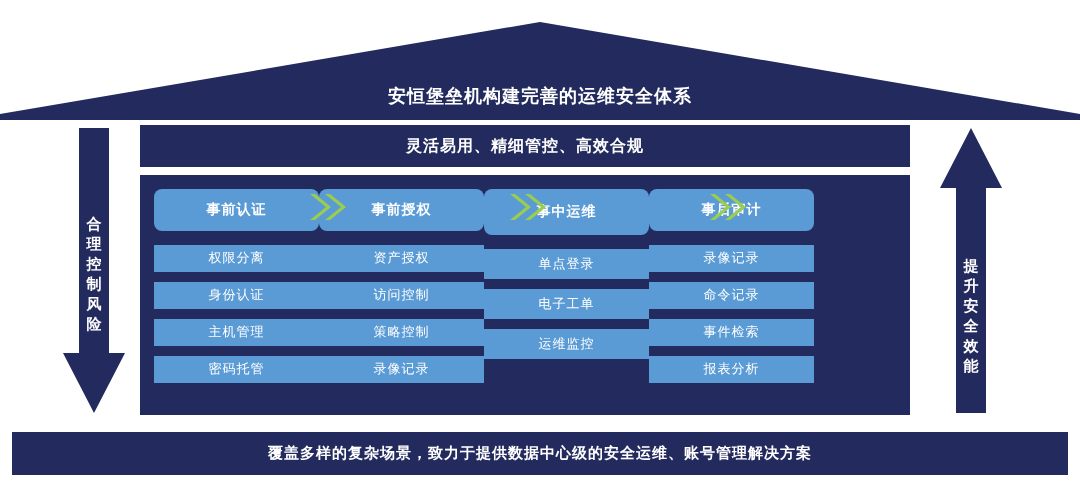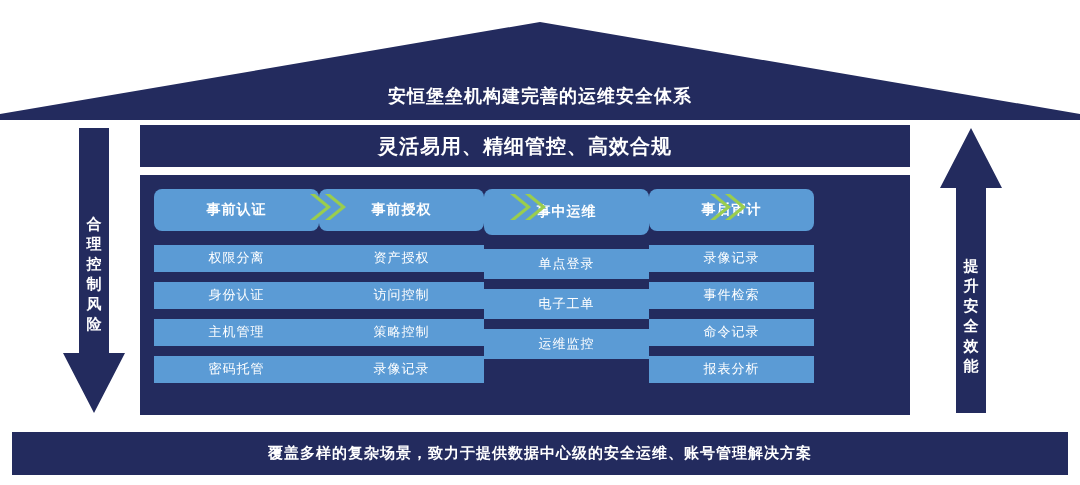--- a/index.html
+++ b/index.html
@@ -17,21 +17,21 @@
     color:#ffffff;font-size:18px;font-weight:bold;letter-spacing:1px;
     white-space:nowrap;
   }
 
   
   .subtitle-band{
     position:absolute;left:140px;top:125px;width:770px;height:42px;
     background:#232B5E;display:flex;align-items:center;justify-content:center;
   }
   .subtitle-band .txt{
-    color:#ffffff;font-size:20px;font-weight:bold;letter-spacing:1px;white-space:nowrap;
+    color:#ffffff;font-size:16px;font-weight:bold;letter-spacing:1px;white-space:nowrap;
   }
 
   
   .body-frame{
     position:absolute;left:140px;top:175px;width:770px;height:240px;
     background:#232B5E;
   }
   .columns{
     position:absolute;left:14px;top:14px;width:742px;height:212px;
     display:flex;justify-content:flex-start;
@@ -147,22 +147,22 @@
       <div class="col">
         <div class="phase">事中运维</div>
         <div class="item">单点登录</div>
         <div class="item">电子工单</div>
         <div class="item">运维监控</div>
       </div>
 
       <div class="col">
         <div class="phase">事后审计</div>
         <div class="item">录像记录</div>
+        <div class="item">命令记录</div>
         <div class="item">事件检索</div>
-        <div class="item">命令记录</div>
         <div class="item last">报表分析</div>
       </div>
 
     </div>
   </div>
 
   <div class="chev chev1">
     <svg viewBox="0 0 40 30" aria-hidden="true">
       <polygon points="2,2 18,15 2,28 7,28 23,15 7,2" fill="#9ACD4E"></polygon>
       <polygon points="17,2 33,15 17,28 22,28 38,15 22,2" fill="#9ACD4E"></polygon>

